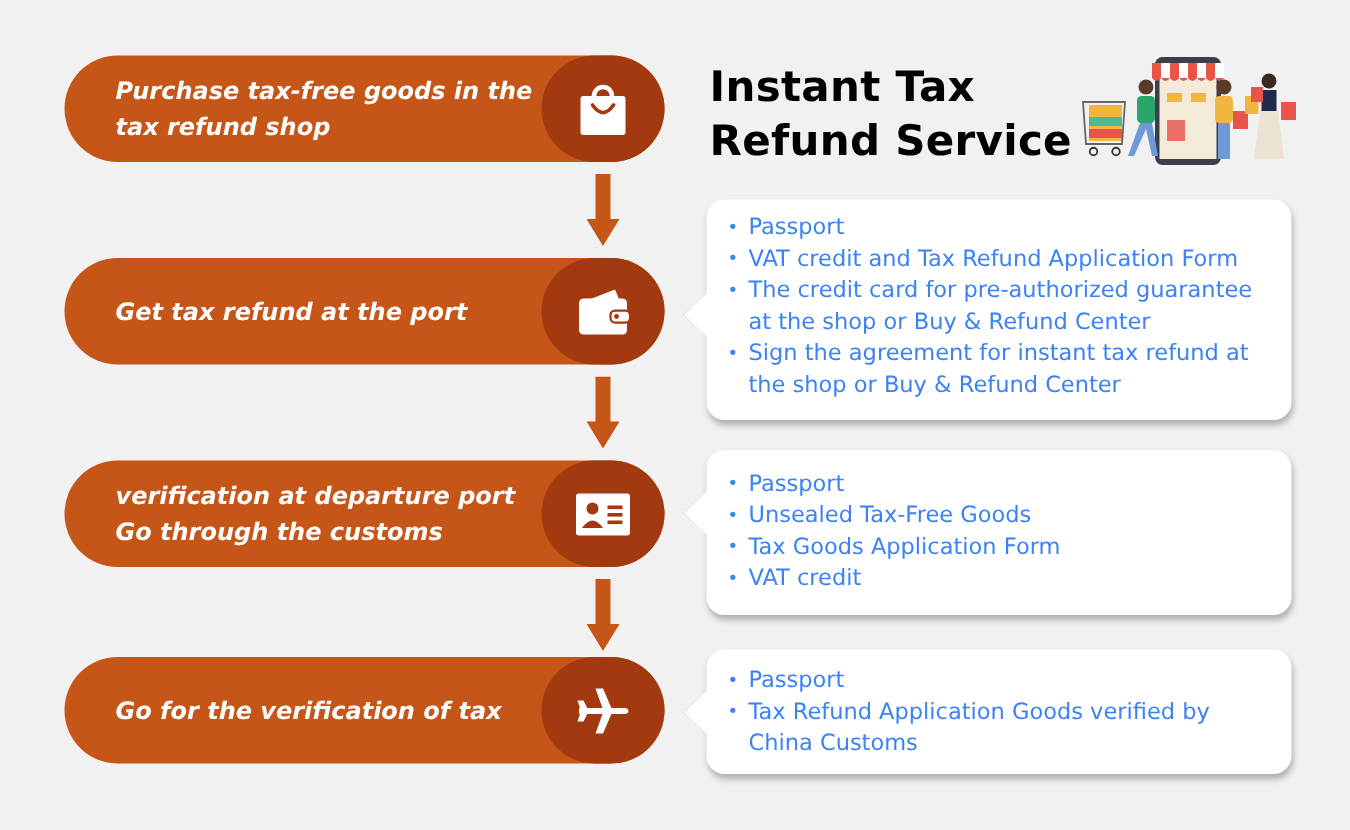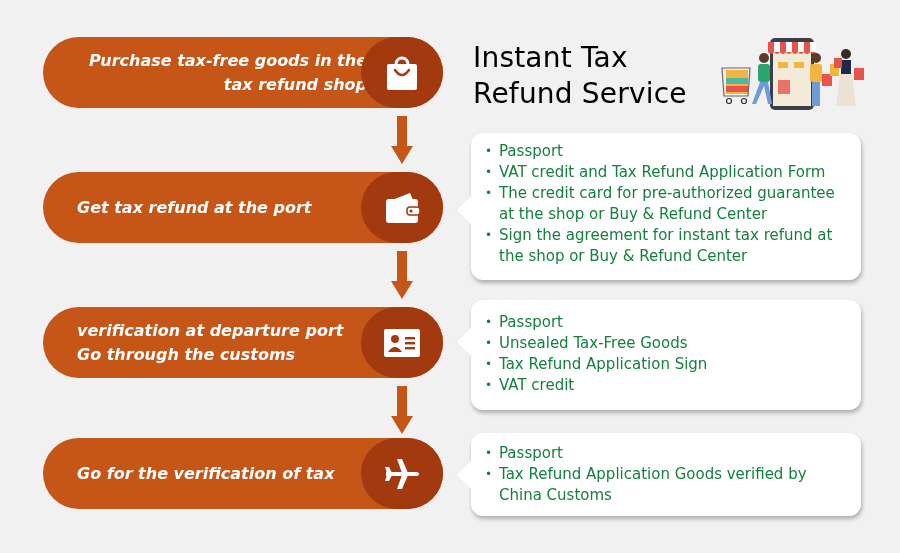--- a/index.html
+++ b/index.html
@@ -2,23 +2,23 @@
 <html><head>
 <meta charset="utf-8">
 <style>
   html, body { margin:0; padding:0; }
   body { width:900px; height:553px; background:#f1f1f1; position:relative; overflow:hidden; font-family:"DejaVu Sans", sans-serif; }
   .pill { position:absolute; left:43px; width:400px; height:71px; background:#c65518; border-radius:36px; box-sizing:border-box; }
   .pill-text { position:absolute; left:34px; top:0; height:71px; width:290px; display:flex; flex-direction:column; justify-content:center; color:#fff; font-family:"DejaVu Sans", sans-serif; font-weight:bold; font-style:italic; font-size:16px; line-height:24px; }
   .pill-circle { position:absolute; right:0; top:0; width:82px; height:71px; background:#a3390f; border-radius:36px; display:flex; align-items:center; justify-content:center; }
   .pill-circle svg { display:block; }
   .arrow { position:absolute; left:391px; width:22px; height:50px; }
-  .title { position:absolute; left:473px; top:40px; font-family:"DejaVu Sans", sans-serif; font-weight:normal; font-size:28px; line-height:36px; color:#000; letter-spacing:0.2px; }
+  .title { position:absolute; left:473px; top:40px; font-family:"DejaVu Sans", sans-serif; font-weight:bold; font-size:28px; line-height:36px; color:#000; letter-spacing:0.2px; }
   .illus { position:absolute; left:720px; top:34px; width:152px; height:80px; }
-  .box { position:absolute; left:471px; width:390px; background:#fff; border-radius:12px; box-shadow:1px 3px 4px rgba(0,0,0,0.28); box-sizing:border-box; padding:8px 14px 8px 14px; font-family:"DejaVu Sans", sans-serif; font-size:15px; line-height:21px; color:#15803d; }
+  .box { position:absolute; left:471px; width:390px; background:#fff; border-radius:12px; box-shadow:1px 3px 4px rgba(0,0,0,0.28); box-sizing:border-box; padding:8px 14px 8px 14px; font-family:"DejaVu Sans", sans-serif; font-size:15px; line-height:21px; color:#3b82f6; }
   .box::before { content:""; position:absolute; left:-16px; top:var(--ptr, 62px); width:0; height:0; border-top:15px solid transparent; border-bottom:15px solid transparent; border-right:17px solid #e2e2e2; }
   .box::after { content:""; position:absolute; left:-15px; top:var(--ptr, 62px); width:0; height:0; border-top:15px solid transparent; border-bottom:15px solid transparent; border-right:16px solid #fff; }
   .box ul { margin:0; padding:0; list-style:none; }
   .box li { position:relative; padding-left:14px; }
   .box li::before { content:"•"; position:absolute; left:0; top:0; font-size:12px; }
 </style>
 </head>
 <body>
 
 <div class="title">
@@ -56,21 +56,21 @@
   <rect x="102" y="40" width="10" height="12" fill="#e8534a"></rect>
 
   <circle cx="126" cy="20" r="5" fill="#3b2a22"></circle>
   <rect x="121" y="26" width="10" height="14" fill="#1f2a4a"></rect>
   <path d="M120 40 h12 l4 32 h-20z" fill="#ece2d4"></path>
   <rect x="110" y="30" width="9" height="12" fill="#f2b640"></rect>
   <rect x="134" y="34" width="10" height="12" fill="#e8534a"></rect>
   <rect x="114" y="24" width="8" height="10" fill="#e8534a"></rect>
 </svg>
 
-<div class="pill" style="top:37px;text-align:right;">
+<div class="pill" style="top:37px;">
   <div class="pill-text">
     <span>Purchase tax-free goods in the</span>
     <span>tax refund shop</span>
   </div>
   <div class="pill-circle">
     <svg width="34" height="36" viewBox="0 0 34 36">
       <path d="M11 9 a6 6 0 0 1 12 0" fill="none" stroke="#fff" stroke-width="3"></path>
       <rect x="2" y="9" width="30" height="26" rx="2" fill="#fff"></rect>
       <path d="M10 15 q7 10 14 0" fill="none" stroke="#a3390f" stroke-width="2.5" stroke-linecap="round"></path>
     </svg>
@@ -141,21 +141,21 @@
     <li>VAT credit and Tax Refund Application Form</li>
     <li>The credit card for pre-authorized guarantee at the shop or Buy &amp; Refund Center</li>
     <li>Sign the agreement for instant tax refund at the shop or Buy &amp; Refund Center</li>
   </ul>
 </div>
 
 <div class="box" style="top:300px; height:110px; --ptr:27px; padding-top:12px;">
   <ul>
     <li>Passport</li>
     <li>Unsealed Tax-Free Goods</li>
-    <li>Tax Refund Application Sign</li>
+    <li>Tax Goods Application Form</li>
     <li>VAT credit</li>
   </ul>
 </div>
 
 <div class="box" style="top:433px; height:83px; --ptr:27px; padding-top:10px;">
   <ul>
     <li>Passport</li>
     <li>Tax Refund Application Goods verified by China Customs</li>
   </ul>
 </div>

